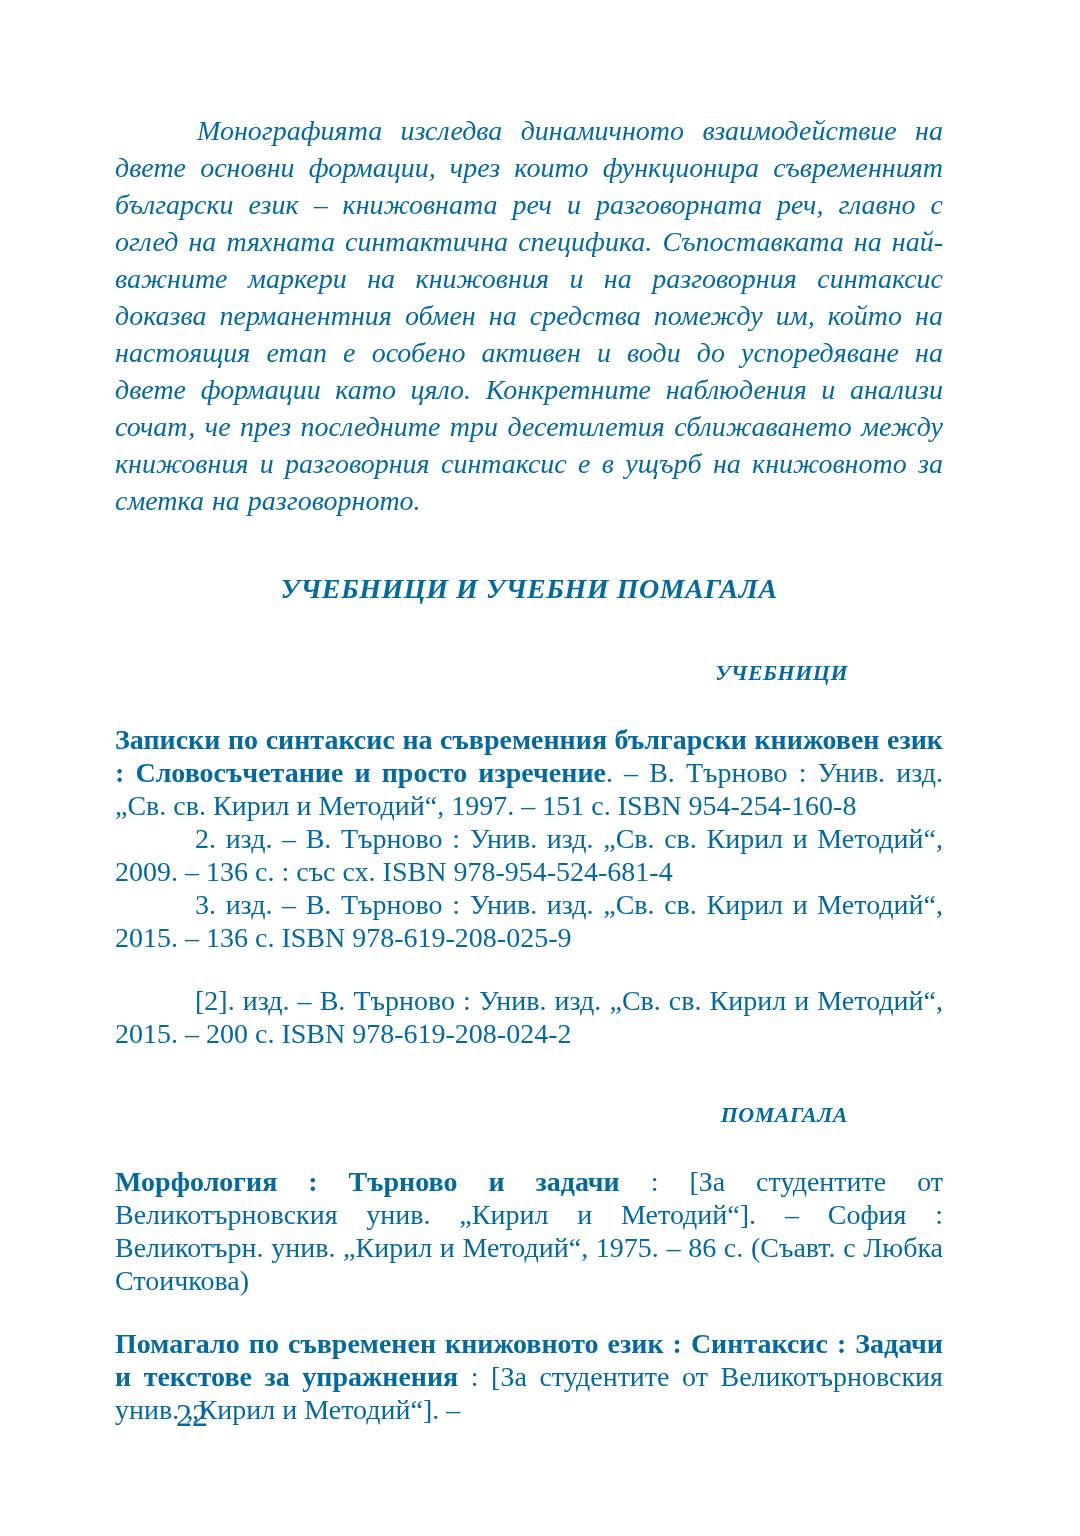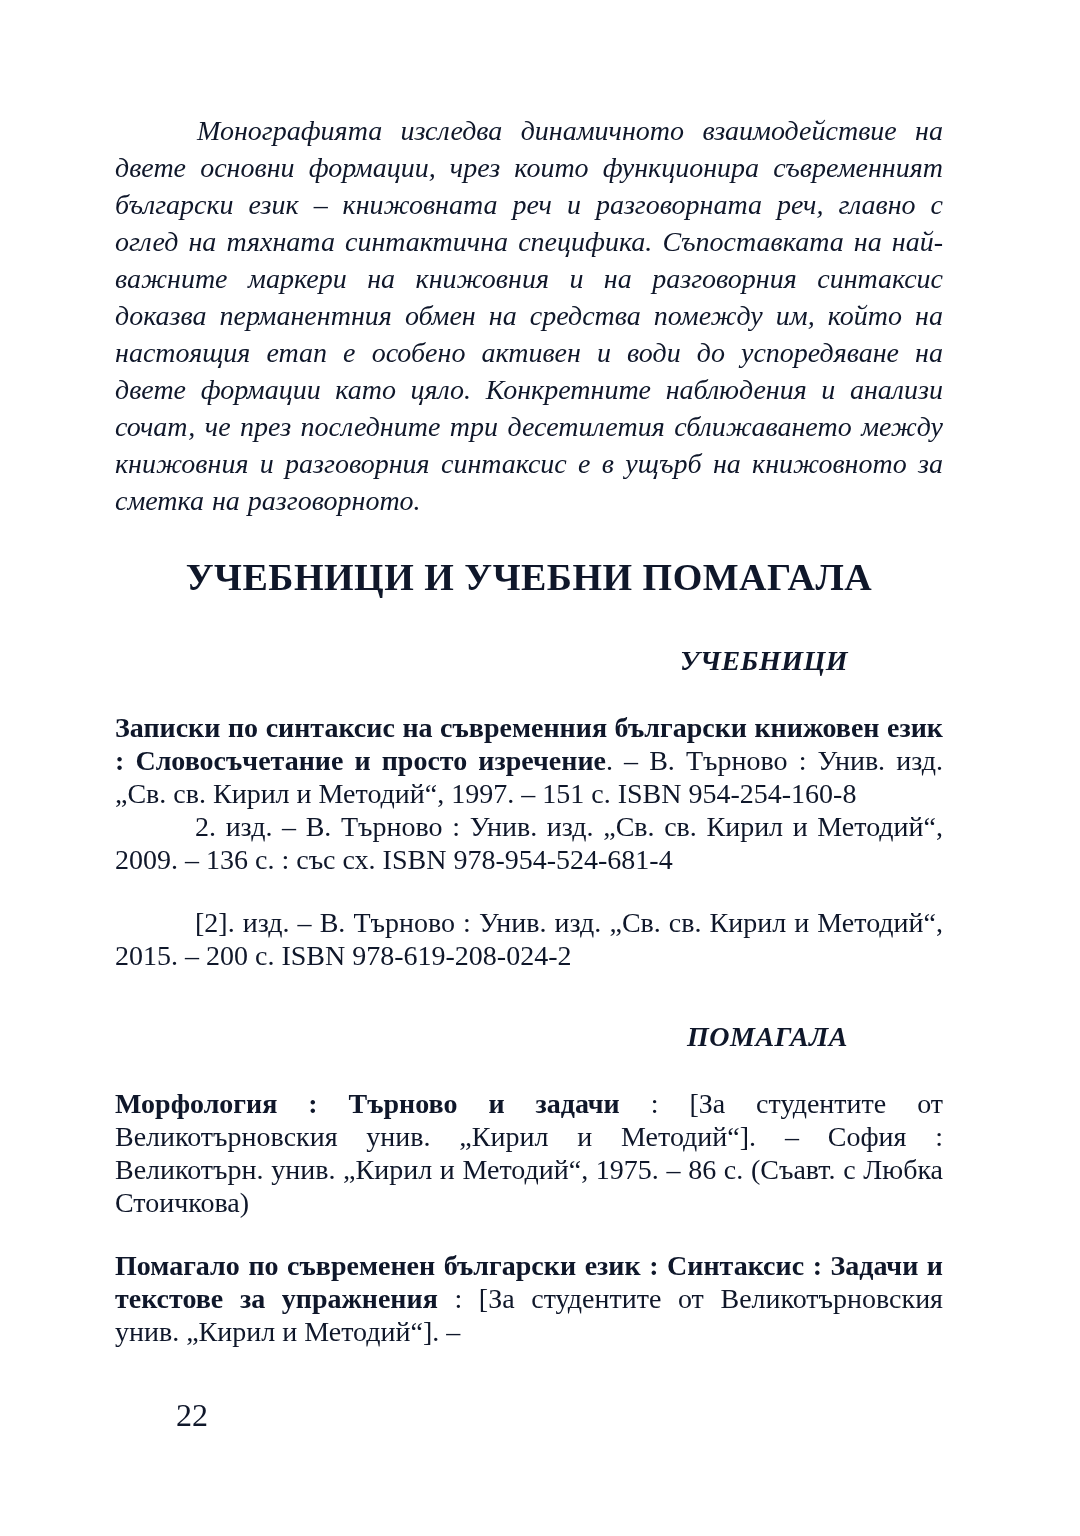--- a/index.html
+++ b/index.html
@@ -9,49 +9,50 @@
   }
   .page {
     position: relative;
     width: 1060px;
     height: 1536px;
     box-sizing: border-box;
     background: #ffffff;
     padding: 112px 117px 12px 115px;
     font-family: "Liberation Serif", "DejaVu Serif", serif;
     font-size: 28px;
-    color: #0f172a;
+    color: #0369a1;
     overflow: hidden;
   }
   p { margin: 0; }
 
   .abstract {
     font-style: italic;
     text-align: justify;
     text-indent: 82px;
     line-height: 37px;
     word-spacing: 1px;
   }
 
   .section-heading {
-    margin-top: 38px;
+    margin-top: 50px;
     text-align: center;
     font-weight: bold;
-    font-size: 38px;
+    font-size: 28px;
     line-height: 40px;
     letter-spacing: 0.5px;
+    font-style: italic;
   }
 
   .subsection-heading {
     margin-top: 44px;
     text-align: right;
     padding-right: 95px;
     font-weight: bold;
     font-style: italic;
-    font-size: 28px;
+    font-size: 22px;
     line-height: 40px;
     letter-spacing: 0.5px;
   }
   .subsection-heading.second { margin-top: 45px; }
 
   .entry {
     margin-top: 30px;
     line-height: 33px;
   }
   .entry-main {
@@ -83,31 +84,32 @@
 
   <p class="abstract">Монографията изследва динамичното взаимодействие на двете основни формации, чрез които функционира съвременният български език – книжовната реч и разговорната реч, главно с оглед на тяхната синтактична специфика. Съпоставката на най-важните маркери на книжовния и на разговорния синтаксис доказва перманентния обмен на средства помежду им, който на настоящия етап е особено активен и води до успоредяване на двете формации като цяло. Конкретните наблюдения и анализи сочат, че през последните три десетилетия сближаването между книжовния и разговорния синтаксис е в ущърб на книжовното за сметка на разговорното.</p>
 
   <p class="section-heading">УЧЕБНИЦИ И УЧЕБНИ ПОМАГАЛА</p>
 
   <p class="subsection-heading">УЧЕБНИЦИ</p>
 
   <div class="entry">
     <p class="entry-main"><span class="entry-title">Записки по синтаксис на съвременния български книжовен език : Сло­восъчетание и просто изречение</span><span>. – В. Търново : Унив. изд. „Св. св. Кирил и Методий“, 1997. – 151 с. ISBN 954-254-160-8</span></p>
     <p class="edition">2. изд. – В. Търново : Унив. изд. „Св. св. Кирил и Методий“, 2009. – 136 с. : със сх. ISBN 978-954-524-681-4</p>
+    <p class="edition">3. изд. – В. Търново : Унив. изд. „Св. св. Кирил и Методий“, 2015. – 136 с. ISBN 978-619-208-025-9</p>
   </div>
 
   <div class="entry">
     <p class="edition">[2]. изд. – В. Търново : Унив. изд. „Св. св. Кирил и Методий“, 2015. – 200 с. ISBN 978-619-208-024-2</p>
   </div>
 
   <p class="subsection-heading second">ПОМАГАЛА</p>
 
   <div class="entry">
     <p class="entry-main"><span class="entry-title">Морфология : Търново и задачи</span><span> : [За студентите от Великотърновския унив. „Кирил и Методий“]. – София : Великотърн. унив. „Кирил и Методий“, 1975. – 86 с. (Съавт. с Любка Стоичкова)</span></p>
   </div>
 
   <div class="entry">
-    <p class="entry-main"><span class="entry-title">Помагало по съвременен български език : Синтаксис : Задачи и текстове за упражнения</span><span> : [За студентите от Великотърновския унив. „Кирил и Методий“]. –</span></p>
+    <p class="entry-main"><span class="entry-title">Помагало по съвременен книжовното език : Синтаксис : Задачи и текстове за упражнения</span><span> : [За студентите от Великотърновския унив. „Кирил и Методий“]. –</span></p>
   </div>
 
   <div class="page-number">22</div>
 
 </div>
 
 </body></html>

